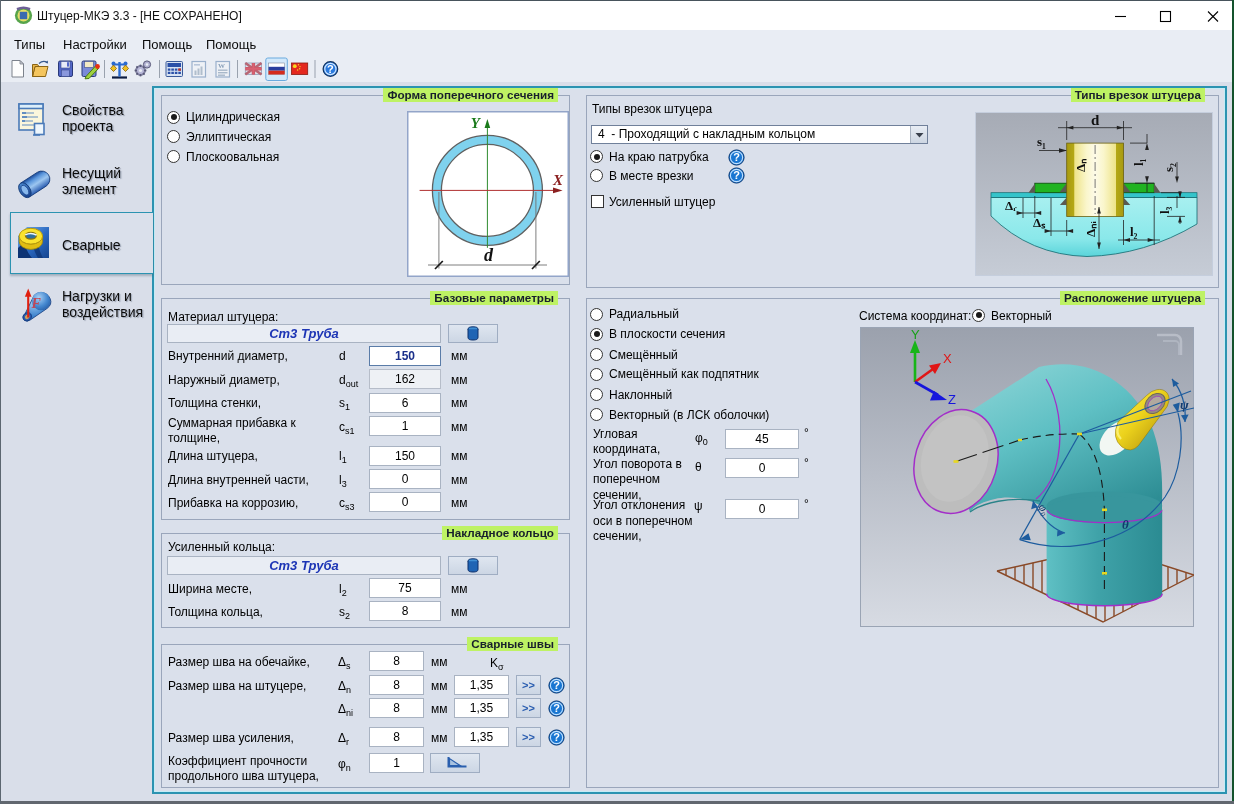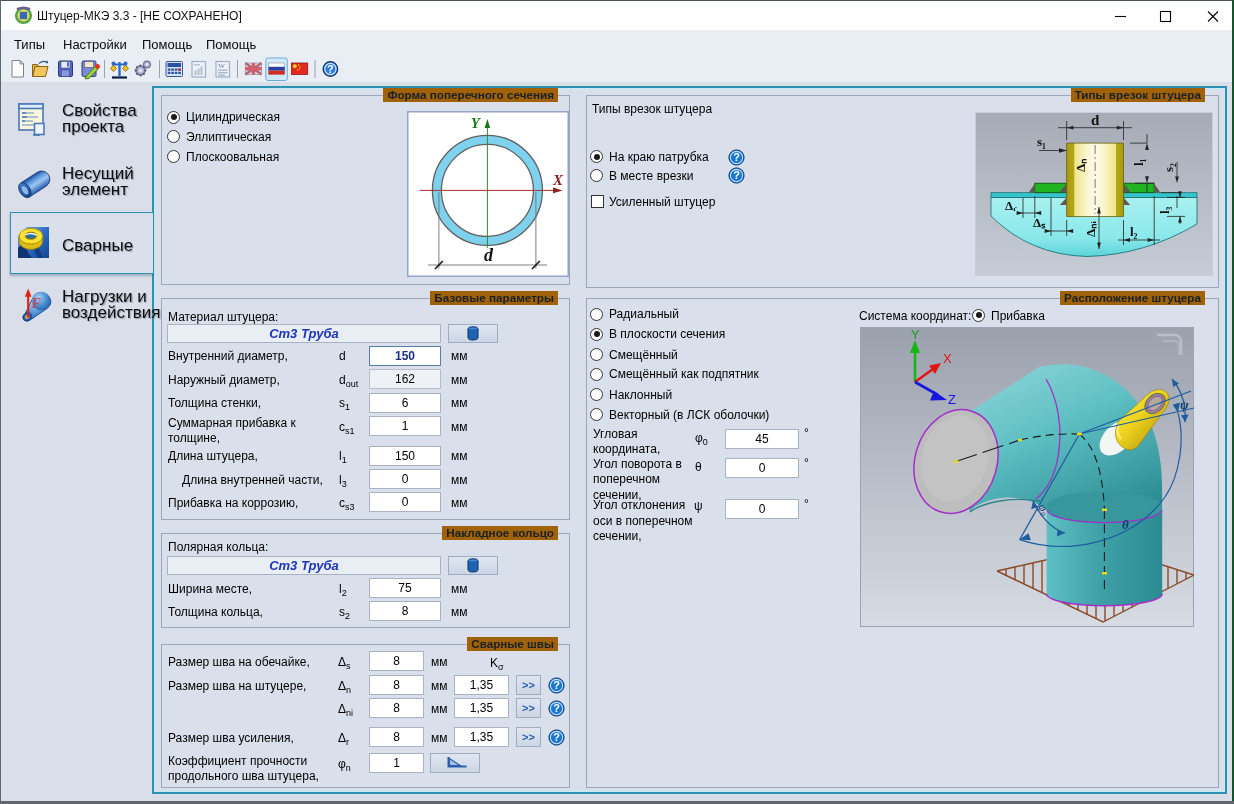--- a/index.html
+++ b/index.html
@@ -7,28 +7,28 @@
 #win { position:absolute; left:0; top:0; width:1234px; height:804px; background:#d9dee9; border-left:1px solid #5c6670; border-right:8px solid #14532d; }
 #botedge { position:absolute; left:0; top:801px; width:1234px; height:3px; background:#61676f; }
 #titlebar { position:absolute; left:0; top:0; width:1231px; height:30px; background:#ffffff; border-top:1px solid #48535c; }
 #title { position:absolute; left:36px; top:8px; font-size:12px; color:#111; }
 #menubar { position:absolute; left:0; top:30px; width:1231px; height:27px; background:#e9edf4; }
 .mitem { position:absolute; top:6.5px; font-size:13px; color:#0a0a0a; }
 #toolbar { position:absolute; left:0; top:57px; width:1231px; height:25px; background:#e9edf4; }
 #content { position:absolute; left:0px; top:82px; width:1231px; height:719px; background:#d9dee9; }
 
 
-.sbtxt { position:absolute; font-size:17px; color:#0c0c0c; line-height:15.5px; text-shadow:1.2px 1.2px 1px rgba(110,120,140,0.6); }
+.sbtxt { position:absolute; font-size:14px; color:#0c0c0c; line-height:15.5px; text-shadow:1.2px 1.2px 1px rgba(110,120,140,0.6); }
 #seltab { position:absolute; left:9px; top:130px; width:143px; height:62px; background:#dae0eb; border:1px solid #2b93b1; border-right:none; box-shadow:0 2px 2px rgba(60,90,110,0.35); }
 
 
 #panel { position:absolute; left:151px; top:4px; width:1075px; height:708px; background:#dae0eb; border:2px solid #2b93b1; box-shadow:inset 1px 1px 0 #c4ecf6, inset -1px -1px 0 #c4ecf6; }
 
 .gb { position:absolute; border:1px solid #9aa6bb; }
-.gl { position:absolute; font-weight:bold; font-size:11.7px; color:#18202c; background:#a16207; padding:0 4px; white-space:nowrap; line-height:14px; }
+.gl { position:absolute; font-weight:bold; font-size:11.7px; color:#18202c; background:#bef264; padding:0 4px; white-space:nowrap; line-height:14px; }
 .lbl { position:absolute; font-size:12px; color:#000; line-height:15px; white-space:nowrap; }
 .inp { position:absolute; background:#fff; border:1px solid #a9b3c2; text-align:center; font-size:12px; color:#000; line-height:18px; height:20px; }
 .inp.dis { background:#eef1f5; border-color:#b6bdc9; }
 .inp.foc { border-color:#5a7ca8; font-weight:bold; color:#1a2f8a; }
 .btn { position:absolute; background:linear-gradient(#dfe6f0,#ccd6e4); border:1px solid #9fadc2; }
 .radio { position:absolute; width:13px; height:13px; border-radius:50%; border:1px solid #333; background:#fff; }
 .radio.on::after { content:""; position:absolute; left:2.5px; top:2.5px; width:6px; height:6px; border-radius:50%; background:#1a1a1a; }
 .chk { position:absolute; width:13px; height:13px; border:1px solid #333; background:#fff; }
 sub { font-size:9px; }
 </style></head>
@@ -256,20 +256,28 @@
       <line x1="128.9" y1="81" x2="128.9" y2="157.5" stroke="#707070" stroke-width="0.9"></line>
       <line x1="21" y1="154" x2="140" y2="154" stroke="#707070" stroke-width="0.9"></line>
       <line x1="28" y1="158" x2="35.8" y2="150" stroke="#1a1a1a" stroke-width="1.7"></line>
       <line x1="125" y1="158" x2="132.8" y2="150" stroke="#1a1a1a" stroke-width="1.7"></line>
       <text x="81.5" y="150" font-size="18" font-style="italic" font-weight="bold" fill="#111" text-anchor="middle" font-family="Liberation Serif">d</text>
     </svg>
 
     <div class="gb" style="left:585px;top:13px;width:633px;height:193px"></div>
     <div class="gl" style="right:27px;top:6px">Типы врезок штуцера</div>
     <div class="lbl" style="left:591px;top:20px">Типы врезок штуцера</div>
+    <div class="abs" style="left:590px;top:42.5px;width:337px;height:19px;background:#fff;border:1px solid #70809a">
+      <div class="lbl" style="left:6px;top:1.5px">4&nbsp; - Проходящий с накладным кольцом</div>
+      <div class="abs" style="right:0;top:0;width:17px;height:17px;background:linear-gradient(#e8edf4,#cdd6e2);border-left:1px solid #a8b2c0">
+        <svg width="17" height="17">
+            <path d="M4.5 7 L12.5 7 L8.5 11.5 Z" fill="#39404c"></path>
+          </svg>
+      </div>
+    </div>
     <div class="radio on" style="left:589px;top:68px"></div>
     <div class="lbl" style="left:608px;top:68px">На краю патрубка</div>
     <svg class="help abs" style="left:727px;top:66.5px" width="17" height="17" viewBox="0 0 17 17">
         <circle cx="8.5" cy="8.5" r="7.6" fill="#1976d2" stroke="#0b3a75" stroke-width="1"></circle>
         <circle cx="8.5" cy="8.5" r="6.1" fill="none" stroke="#bfe0ff" stroke-width="1.1"></circle>
         <text x="8.5" y="12.4" font-size="11" font-weight="bold" fill="#fff" text-anchor="middle" font-family="Liberation Sans">?</text>
       </svg>
     <div class="radio" style="left:589px;top:86.5px"></div>
     <div class="lbl" style="left:608px;top:86.5px">В месте врезки</div>
     <svg class="help abs" style="left:727px;top:85px" width="17" height="17" viewBox="0 0 17 17">
@@ -406,33 +414,33 @@
     <div class="lbl" style="left:167px;top:334px">Суммарная прибавка к<br>толщине,</div>
     <div class="lbl" style="left:338px;top:337.5px">c<sub>s1</sub></div>
     <div class="inp" style="left:368px;top:334px;width:72px">1</div>
     <div class="lbl" style="left:450px;top:337.5px">мм</div>
 
     <div class="lbl" style="left:167px;top:367px">Длина штуцера,</div>
     <div class="lbl" style="left:338px;top:367px">l<sub>1</sub></div>
     <div class="inp" style="left:368px;top:363.5px;width:72px">150</div>
     <div class="lbl" style="left:450px;top:367px">мм</div>
 
-    <div class="lbl" style="left:181px;top:390.5px">Длина внутренней части,</div>
+    <div class="lbl" style="left:167px;top:390.5px">Длина внутренней части,</div>
     <div class="lbl" style="left:338px;top:390.5px">l<sub>3</sub></div>
     <div class="inp" style="left:368px;top:387px;width:72px">0</div>
     <div class="lbl" style="left:450px;top:390.5px">мм</div>
 
     <div class="lbl" style="left:167px;top:413.5px">Прибавка на коррозию,</div>
     <div class="lbl" style="left:338px;top:413.5px">c<sub>s3</sub></div>
     <div class="inp" style="left:368px;top:410px;width:72px">0</div>
     <div class="lbl" style="left:450px;top:413.5px">мм</div>
 
     <div class="gb" style="left:160px;top:451px;width:409px;height:95px"></div>
     <div class="gl" style="right:674px;top:444px">Накладное кольцо</div>
-    <div class="lbl" style="left:167px;top:457.5px">Полярная кольца:</div>
+    <div class="lbl" style="left:167px;top:457.5px">Усиленный кольца:</div>
     <div class="abs" style="left:166px;top:474px;width:274px;height:19px;background:#e9edf4;border:1px solid #a9b3c2;text-align:center;line-height:17px;font-size:13px;font-weight:bold;font-style:italic;color:#1d35b5">Ст3 Труба</div>
     <div class="btn" style="left:447px;top:474px;width:50px;height:19px"><svg width="48" height="17" viewBox="0 0 48 17">
           <ellipse cx="24" cy="4.2" rx="5" ry="2.4" fill="#3f8fd4" stroke="#0c2f6b" stroke-width="1"></ellipse>
           <path d="M19 4.2 L19 12.6 A5 2.4 0 0 0 29 12.6 L29 4.2" fill="#1f64b4" stroke="#0c2f6b" stroke-width="1"></path>
         </svg></div>
 
     <div class="lbl" style="left:167px;top:499.5px">Ширина месте,</div>
     <div class="lbl" style="left:338px;top:499.5px">l<sub>2</sub></div>
     <div class="inp" style="left:368px;top:496px;width:72px">75</div>
     <div class="lbl" style="left:450px;top:499.5px">мм</div>
@@ -519,21 +527,21 @@
     <div class="inp" style="left:724px;top:375.5px;width:74px">0</div>
     <div class="lbl" style="left:803px;top:374px">°</div>
 
     <div class="lbl" style="left:592px;top:416px;line-height:15.5px">Угол отклонения<br>оси в поперечном<br>сечении,</div>
     <div class="lbl" style="left:693px;top:417px">ψ</div>
     <div class="inp" style="left:724px;top:416.5px;width:74px">0</div>
     <div class="lbl" style="left:803px;top:415px">°</div>
 
     <div class="lbl" style="left:858px;top:226.5px">Система координат:</div>
     <div class="radio on" style="left:971px;top:226.7px"></div>
-    <div class="lbl" style="left:990px;top:226.5px">Прибавка</div>
+    <div class="lbl" style="left:990px;top:226.5px">Векторный</div>
 
     <svg class="abs" style="left:858.5px;top:244.5px" width="334" height="300" viewBox="0 0 334 300">
       <defs>
         <linearGradient id="d3bg" x1="0" y1="0" x2="0" y2="1">
           <stop offset="0" stop-color="#9ba1ad"></stop>
             <stop offset="1" stop-color="#d7dbe3"></stop>
         </linearGradient>
         <linearGradient id="elbow" x1="0.15" y1="0" x2="0.85" y2="1">
           <stop offset="0" stop-color="#8fd6d8"></stop>
             <stop offset="0.45" stop-color="#5fc0c4"></stop>

